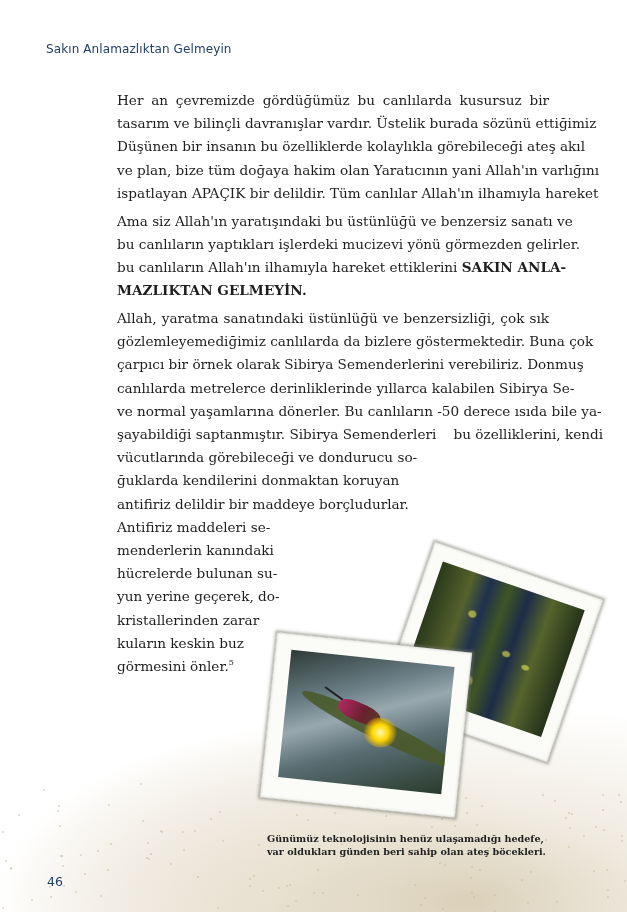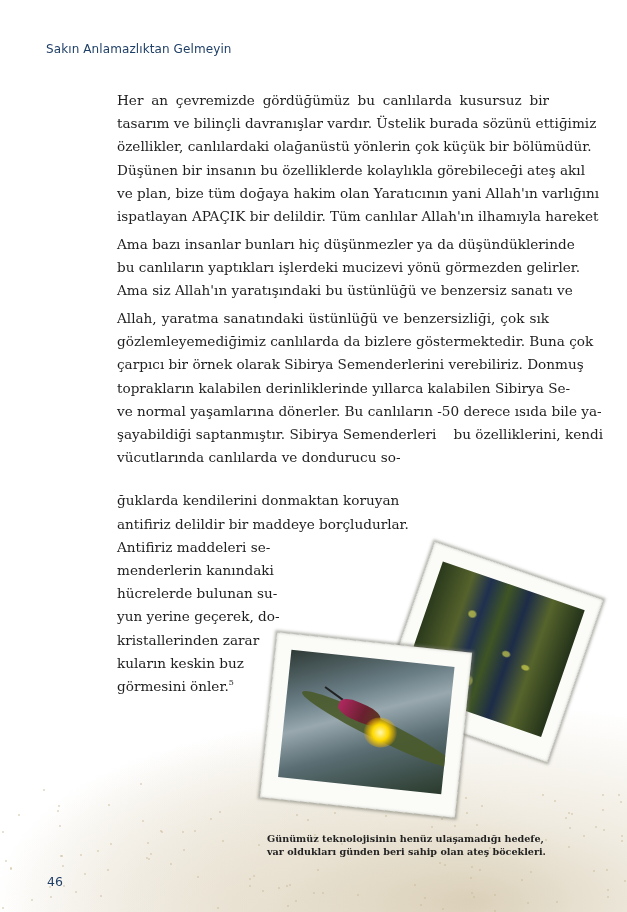--- a/index.html
+++ b/index.html
@@ -176,39 +176,39 @@
     <div class="grain" style="left: 219.447px; top: 110.548px;"></div>
     <div class="grain" style="left: 63.4794px; top: 185.241px;"></div>
     <div class="grain" style="left: 321.94px; top: 191.822px;"></div>
     <div class="grain" style="left: 411.369px; top: 109.681px;"></div>
   </div>
 
 <div class="body-text">
   <p class="para">
     <span class="line">Her an çevremizde gördüğümüz bu canlılarda kusursuz bir</span>
     <span class="line">tasarım ve bilinçli davranışlar vardır. Üstelik burada sözünü ettiğimiz</span>
-    <span class="line">özellikler, canlılardaki olağanüstü yönlerin çok küçük bir bölümüdür.</span>
     <span class="line">Düşünen bir insanın bu özelliklerde kolaylıkla görebileceği ateş akıl</span>
     <span class="line">ve plan, bize tüm doğaya hakim olan Yaratıcının yani Allah'ın varlığını</span>
     <span class="line">ispatlayan APAÇIK bir delildir. Tüm canlılar Allah'ın ilhamıyla hareket</span>
   </p>
   <p class="para">
-    <span class="line">Ama bazı insanlar bunları hiç düşünmezler ya da düşündüklerinde</span>
+    <span class="line">Ama siz Allah'ın yaratışındaki bu üstünlüğü ve benzersiz sanatı ve</span>
     <span class="line">bu canlıların yaptıkları işlerdeki mucizevi yönü görmezden gelirler.</span>
-    <span class="line">Ama siz Allah'ın yaratışındaki bu üstünlüğü ve benzersiz sanatı ve</span>
+    <span class="line"><span>bu canlıların Allah'ın ilhamıyla hareket ettiklerini </span><span class="bold">SAKIN ANLA-</span></span>
+    <span class="line last bold">MAZLIKTAN GELMEYİN.</span>
   </p>
   <p class="para">
     <span class="line">Allah, yaratma sanatındaki üstünlüğü ve benzersizliği, çok sık</span>
     <span class="line">gözlemleyemediğimiz canlılarda da bizlere göstermektedir. Buna çok</span>
     <span class="line">çarpıcı bir örnek olarak Sibirya Semenderlerini verebiliriz. Donmuş</span>
-    <span class="line">toprakların kalabilen derinliklerinde yıllarca kalabilen Sibirya Se-</span>
+    <span class="line">canlılarda metrelerce derinliklerinde yıllarca kalabilen Sibirya Se-</span>
     <span class="line">ve normal yaşamlarına dönerler. Bu canlıların -50 derece ısıda bile ya-</span>
     <span class="line" style="white-space:pre;">şayabildiği saptanmıştır. Sibirya Semenderleri    bu özelliklerini, kendi</span>
-    <span class="line" style="width:297px;">vücutlarında canlılarda ve dondurucu so-</span>
-    <span class="line" style="width:283px;margin-top:20px;">ğuklarda kendilerini donmaktan koruyan</span>
+    <span class="line" style="width:297px;">vücutlarında görebileceği ve dondurucu so-</span>
+    <span class="line" style="width:283px;">ğuklarda kendilerini donmaktan koruyan</span>
     <span class="line last" style="width:300px;">antifiriz delildir bir maddeye borçludurlar.</span>
     <span class="line" style="width:172px;">Antifiriz maddeleri se-</span>
     <span class="line" style="width:162px;">menderlerin kanındaki</span>
     <span class="line" style="width:155px;">hücrelerde bulunan su-</span>
     <span class="line" style="width:152px;">yun yerine geçerek, do-</span>
     <span class="line" style="width:148px;">kristallerinden zarar</span>
     <span class="line" style="width:146px;">kuların keskin buz</span>
     <span class="line last"><span>görmesini önler.</span><sup>5</sup></span>
   </p>
 </div>

